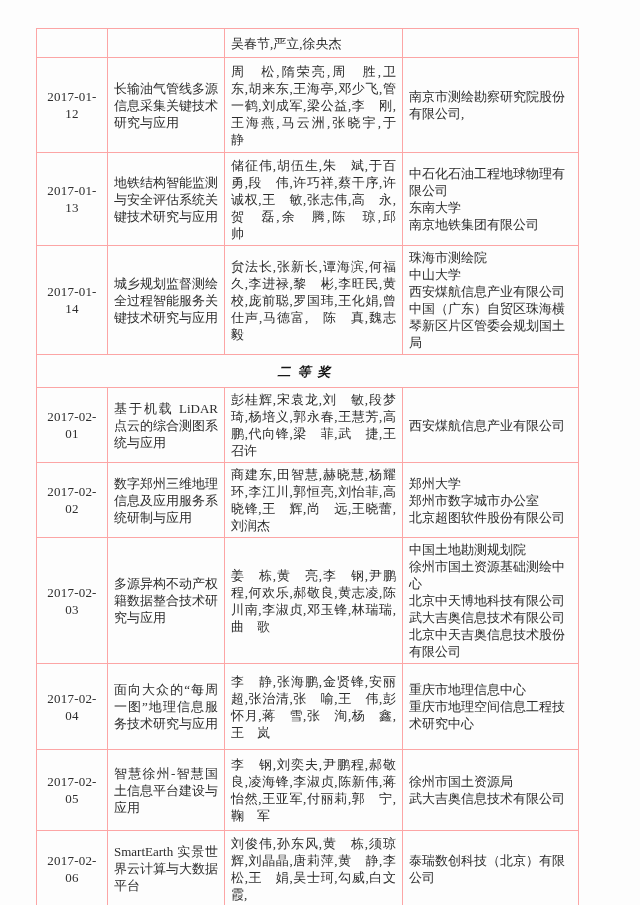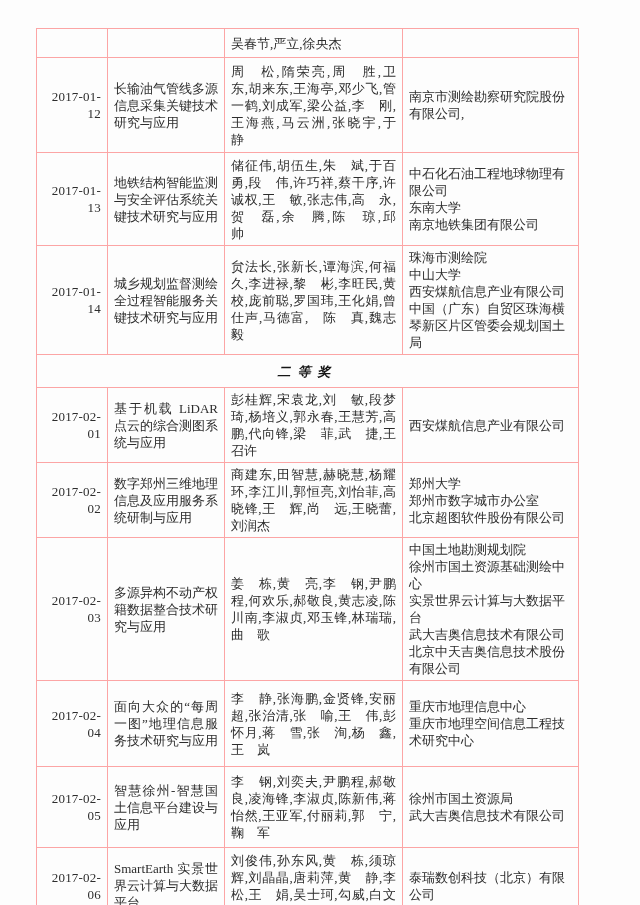--- a/index.html
+++ b/index.html
@@ -17,21 +17,21 @@
     border:1px solid #fca5a5;
     vertical-align:middle;
     font-size:13px;line-height:17px;
     padding:3px 6px;
     overflow:hidden;
   }
   .col-date{width:71px}
   .col-project{width:117px}
   .col-people{width:178px}
   .col-orgs{width:176px}
-  .c-date{text-align:right;font-size:12.5px;padding:2px 1px;letter-spacing:0.2px;font-family:Liberation Serif, serif;}
+  .c-date{text-align:center;font-size:12.5px;padding:2px 1px;letter-spacing:0.2px;font-family:Liberation Serif, serif;}
   .c-project{text-align:justify;}
   .c-people{text-align:justify;padding:3px 7px;}
   .c-orgs{padding:3px 7px;}
   .c-orgs div{margin:0;}
   .section-header{
     text-align:center;
     font-weight:700;font-style:italic;
     font-size:26px;letter-spacing:7px;
     color:#161616;padding:1px 0 2px 0;
     line-height:30px;
@@ -151,21 +151,21 @@
     </td>
     <td class="c-project">
       <span>多源异构不动产权籍数据整合技术研究与应用</span>
     </td>
     <td class="c-people">
       <span>姜　栋,黄　亮,李　钢,尹鹏程,何欢乐,郝敬良,黄志凌,陈川南,李淑贞,邓玉锋,林瑞瑞,曲　歌</span>
     </td>
     <td class="c-orgs">
             <div>中国土地勘测规划院</div>
             <div>徐州市国土资源基础测绘中心</div>
-            <div>实景世界云计算与大数据平台</div>
+            <div>北京中天博地科技有限公司</div>
             <div>武大吉奥信息技术有限公司</div>
             <div>北京中天吉奥信息技术股份有限公司</div>
           </td>
   </tr>
         <tr style="height: 86px;">
     <td class="c-date">
       <span>2017-02-04</span>
     </td>
     <td class="c-project">
       <span>面向大众的“每周一图”地理信息服务技术研究与应用</span>

